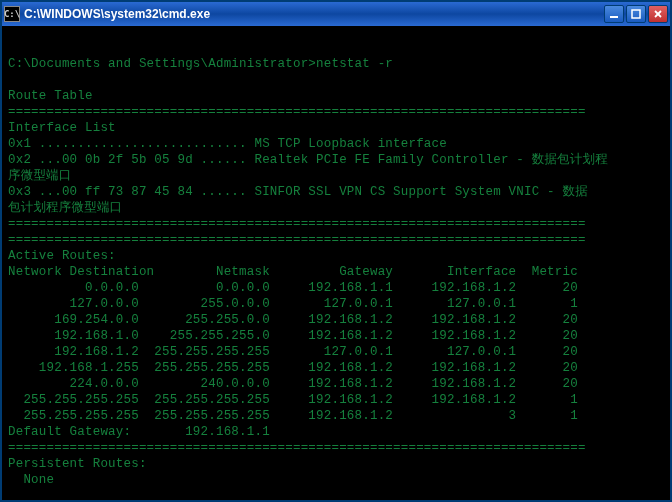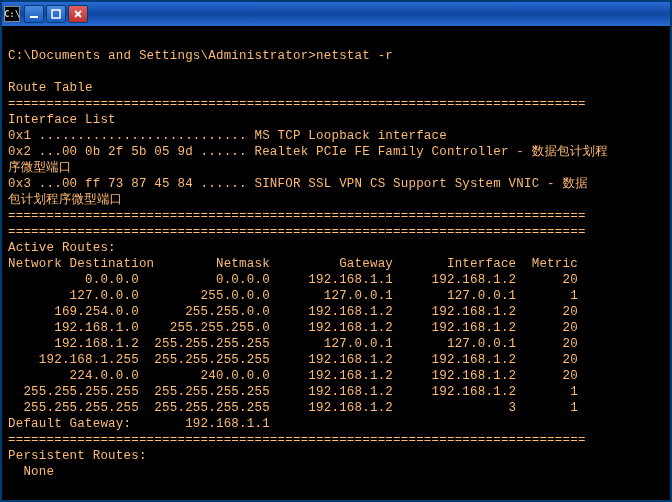--- a/index.html
+++ b/index.html
@@ -57,36 +57,38 @@
     font-family: sans-serif;
     cursor: pointer;
   }
   .titlebar .win-btn.close {
     background: linear-gradient(to bottom, #e06060, #c03030);
   }
   .titlebar .win-btn svg { width: 10px; height: 10px; }
   .term {
     flex: 1;
     background: #000;
-    color: #fdba74;
+    color: #15803d;
     font-family: "Consolas", "Courier New", monospace;
     font-size: 12.5px;
     line-height: 16px;
     padding: 6px 4px 4px 6px;
     white-space: pre;
     overflow: hidden;
     letter-spacing: 0.2px;
+    margin-top: 8px;
   }
 </style>
 </head>
 <body>
 
 <div class="window">
   <div class="titlebar">
     <div class="icon-box">C:\</div>
+    <div class="title-text">C:\WINDOWS\system32\cmd.exe</div>
     <div class="btns">
       <div class="win-btn">
         <svg viewBox="0 0 10 10">
             <rect x="1" y="7" width="8" height="2" fill="#fff"></rect>
           </svg>
       </div>
       <div class="win-btn">
         <svg viewBox="0 0 10 10">
             <rect x="1" y="1" width="8" height="8" fill="none" stroke="#fff" stroke-width="1.5"></rect>
           </svg>

